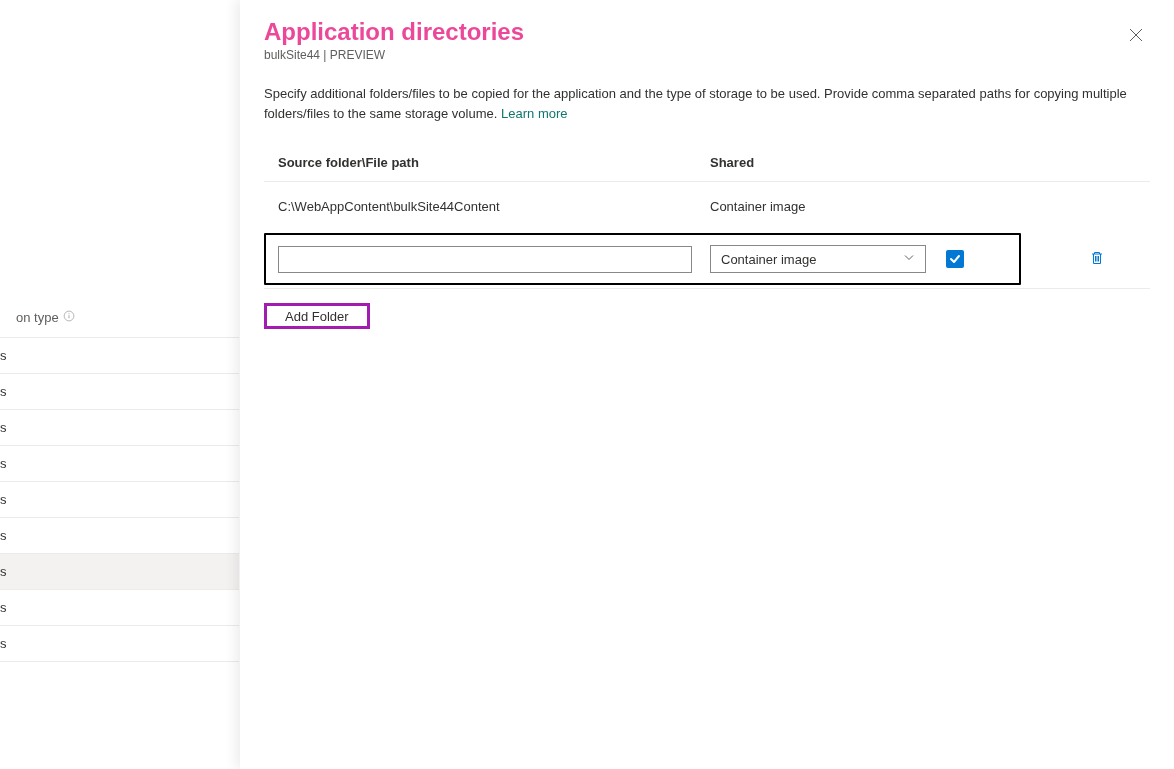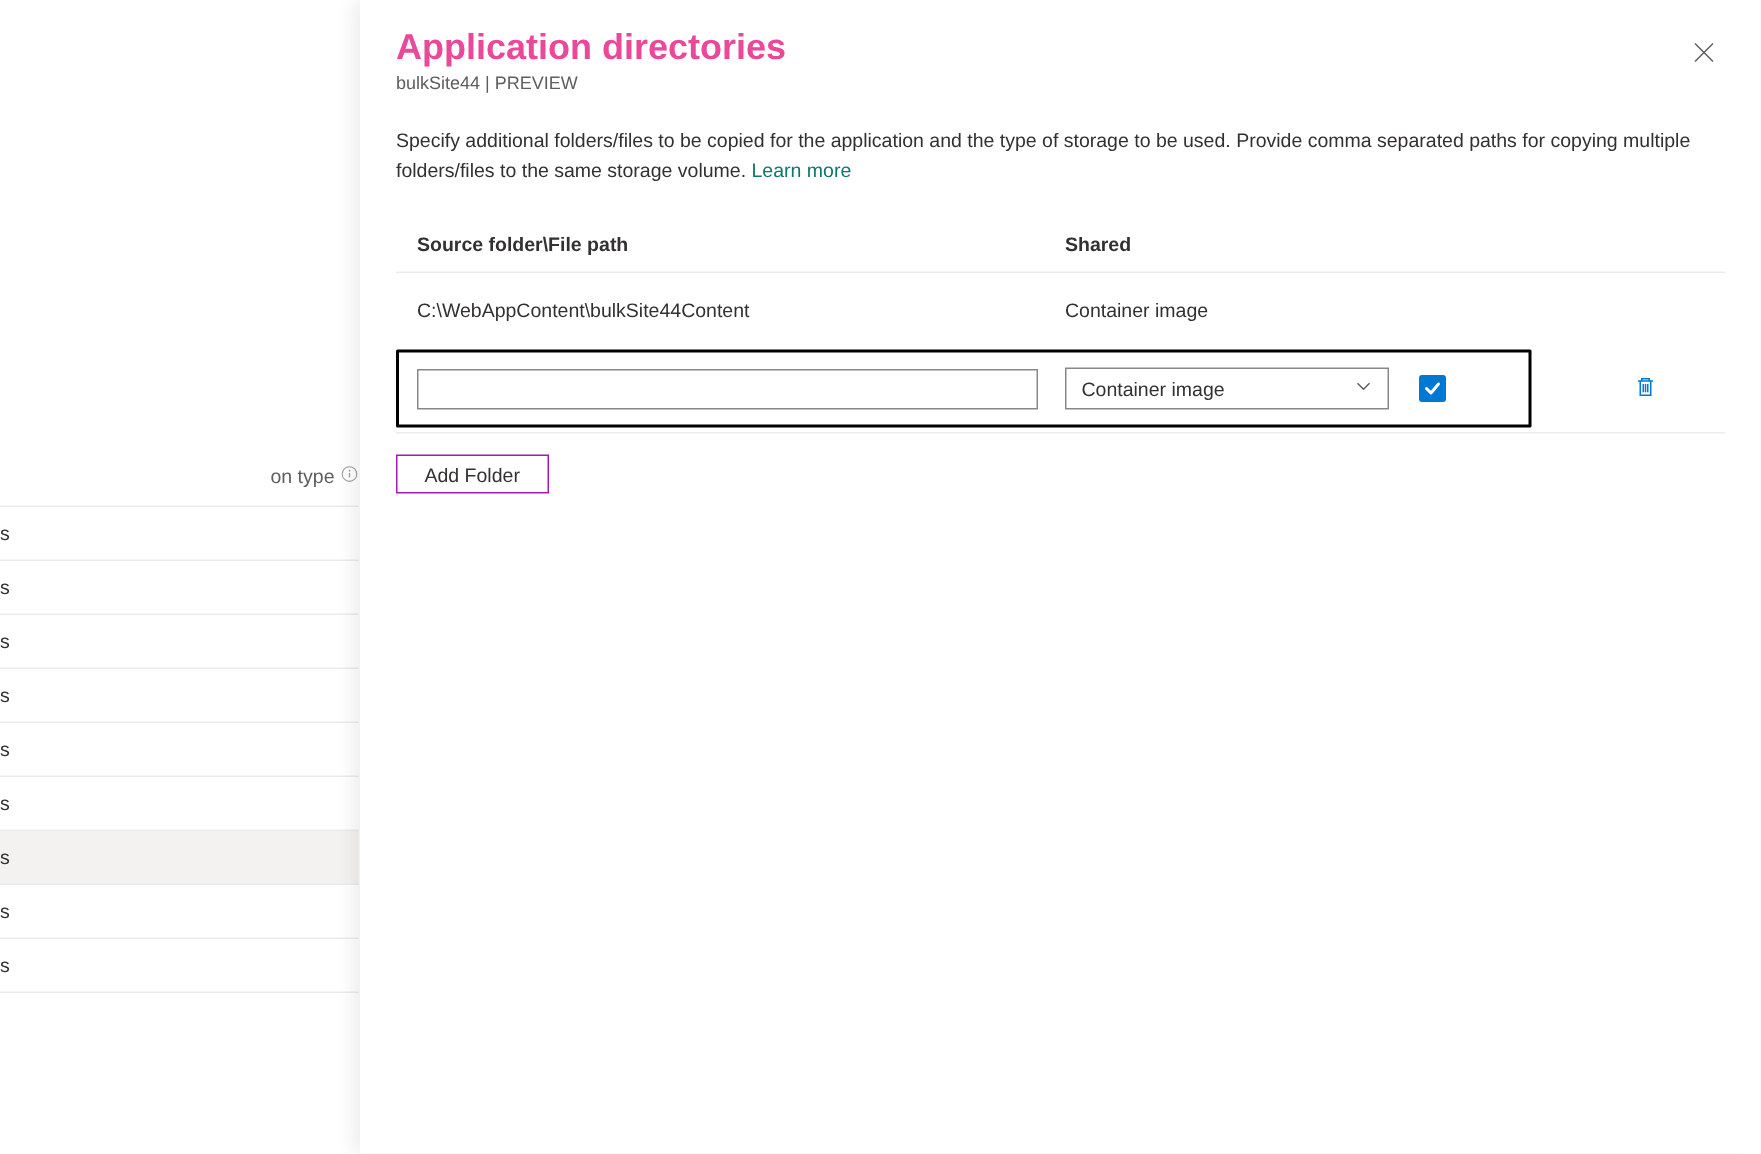--- a/index.html
+++ b/index.html
@@ -19,26 +19,25 @@
       position: absolute;
       left: 0;
       top: 0;
       width: 240px;
       height: 769px;
       background: #ffffff;
       border-right: 1px solid rgba(0,0,0,0);
       padding-top: 310px;
     }
     .sidebar-header-label {
-      padding: 0 0 12px 0;
+      padding: 0 0 12px 16px;
       font-size: 13px;
       color: #605e5c;
       display: flex;
       align-items: center;
-      justify-content: flex-end;
     }
     .sidebar-header-label .info-icon {
       margin-left: 4px;
       color: #a19f9d;
     }
     .sidebar-list {
       border-top: 1px solid #edebe9;
     }
     .sidebar-item {
       height: 36px;
@@ -201,21 +200,21 @@
       cursor: pointer;
       background: transparent;
       border: none;
       margin-left: 60px;
     }
 
     .add-folder-btn {
       margin-top: 14px;
       height: 26px;
       padding: 0 18px;
-      border: 1px solid #a21caf;
+      border: 3px solid #a21caf;
       background: #ffffff;
       font-family: inherit;
       font-size: 13px;
       color: #323130;
       cursor: pointer;
     }
   </style>
 </head>
 <body>
 

